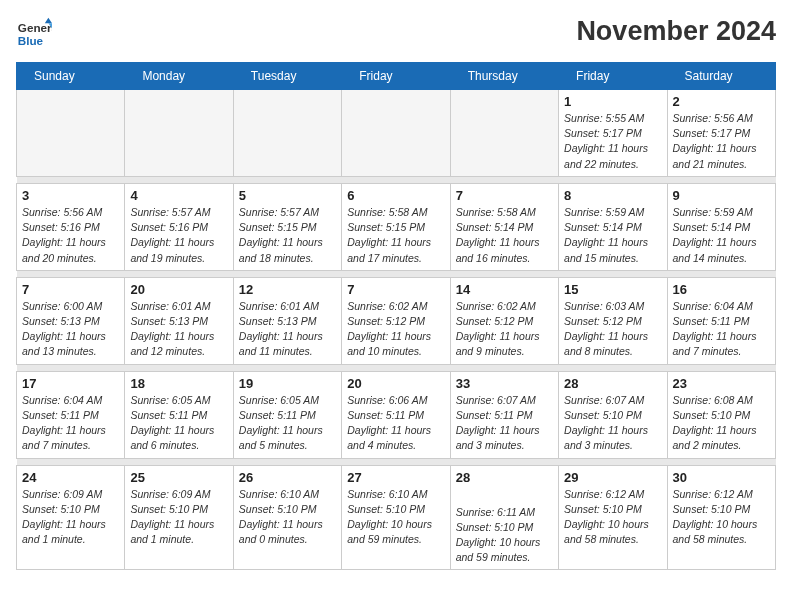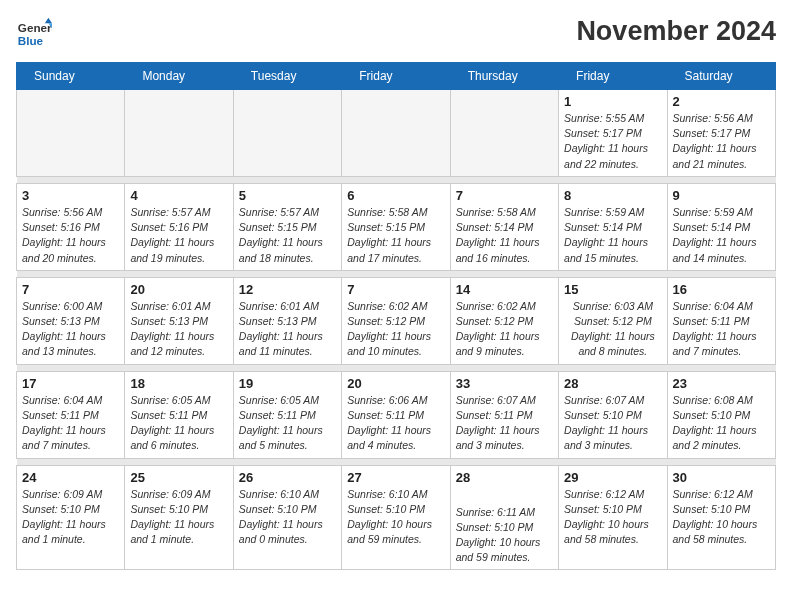--- a/index.html
+++ b/index.html
@@ -218,21 +218,21 @@
         </td>
         <td>
           <div class="day-num">14</div>
           <div class="day-info" style="white-space: pre-line;">Sunrise: 6:02 AM
 Sunset: 5:12 PM
 Daylight: 11 hours
 and 9 minutes.</div>
         </td>
         <td>
           <div class="day-num">15</div>
-          <div class="day-info" style="white-space: pre-line; text-align: center;">Sunrise: 6:03 AM
+          <div class="day-info" style="white-space: pre-line;">Sunrise: 6:03 AM
 Sunset: 5:12 PM
 Daylight: 11 hours
 and 8 minutes.</div>
         </td>
         <td>
           <div class="day-num">16</div>
           <div class="day-info" style="white-space: pre-line;">Sunrise: 6:04 AM
 Sunset: 5:11 PM
 Daylight: 11 hours
 and 7 minutes.</div>

